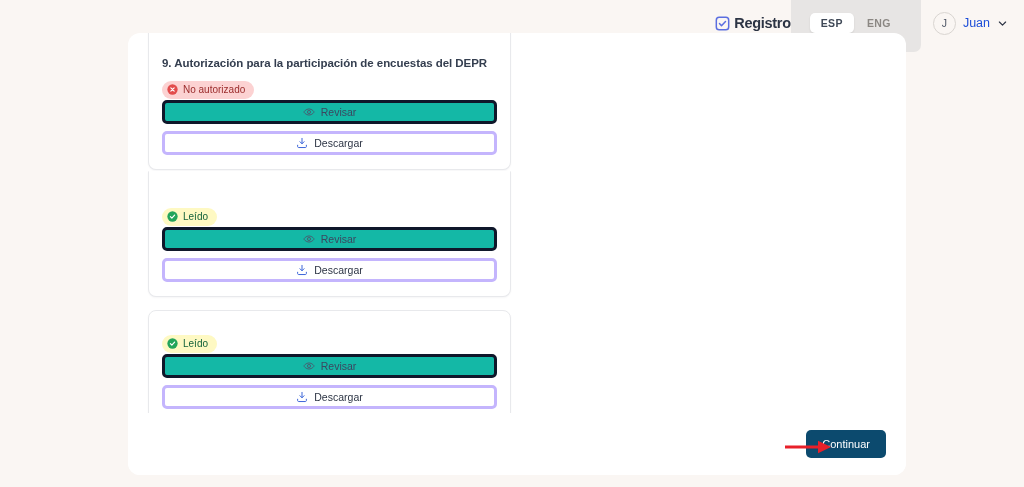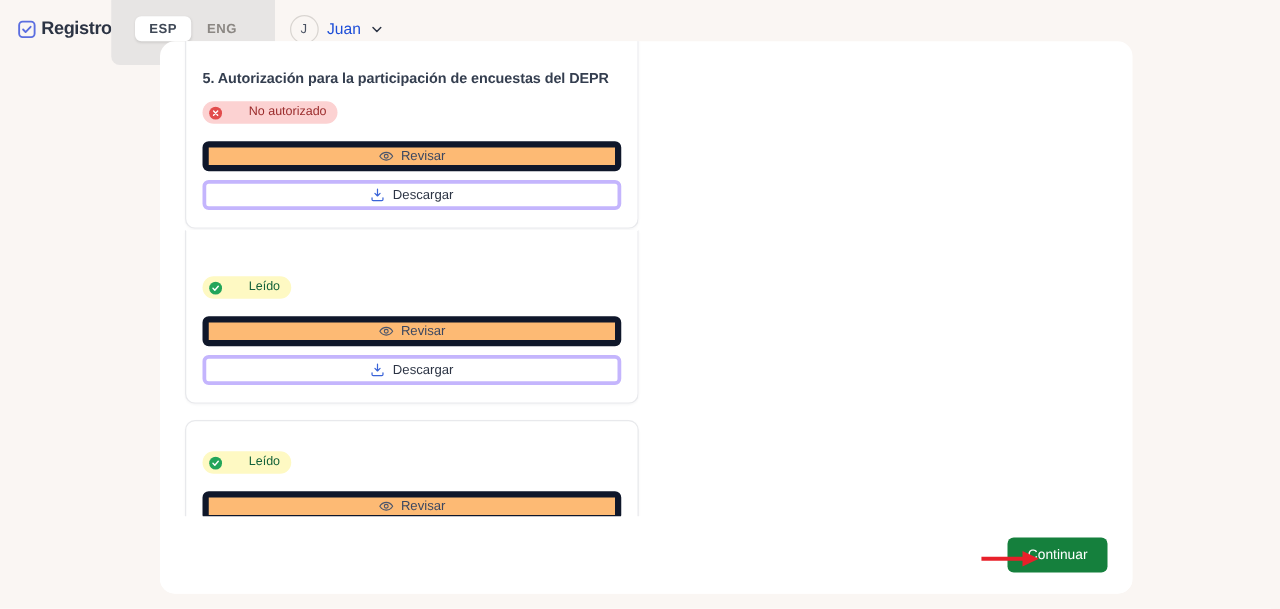--- a/index.html
+++ b/index.html
@@ -21,21 +21,21 @@
 
   
   .app-header {
     position: absolute;
     top: 0; left: 0;
     width: 1024px;
     height: 46px;
     background: #faf6f3;
     display: flex;
     align-items: center;
-    justify-content: flex-start;
+    justify-content: flex-end;
     padding: 0 16px 0 14px;
   }
 
   .brand {
     display: flex;
     align-items: center;
     gap: 4px;
   }
   .brand-mark {
     width: 15px;
@@ -155,22 +155,21 @@
   .card-title {
     font-size: 11.5px;
     font-weight: bold;
     color: #343e4f;
     letter-spacing: -0.05px;
     line-height: 14px;
   }
 
   .badge {
     display: inline-flex;
-    align-items: center;
-    gap: 21px;
+    gap: 5px;
     margin-top: 11px;
     padding: 3px 9px 3px 5px;
     border-radius: 999px;
     font-size: 10px;
     line-height: 12px;
     white-space: nowrap;
   }
   .badge svg { display: block; }
   .badge-green { background: #fef9c3; color: #14623a; }
   .badge-red   { background: #fcd2d2; color: #9b2c2c; }
@@ -183,23 +182,23 @@
     width: 100%;
     height: 24px;
     border-radius: 5px;
     font-size: 10.5px;
     cursor: pointer;
     user-select: none;
   }
   .btn svg { display: block; }
 
   .btn-review {
-    margin-top: 14px;
-    background: #fdba74;
-    border: 5px solid #0f172a;
+    margin-top: 1px;
+    background: #14b8a6;
+    border: 3px solid #0f172a;
     color: #3c4760;
   }
   .btn-download {
     margin-top: 7px;
     background: #ffffff;
     border: 3px solid #c4b5fd;
     color: #2c3444;
   }
 
   
@@ -210,21 +209,21 @@
     width: 778px;
     height: 62px;
     background: #ffffff;
     display: flex;
     align-items: center;
     justify-content: flex-end;
     padding-right: 20px;
   }
 
   .btn-continue {
-    background: #15803d;
+    background: #0c4a6e;
     color: #ffffff;
     border: none;
     border-radius: 5px;
     font-family: inherit;
     font-size: 11px;
     padding: 8px 16px;
     cursor: pointer;
   }
 
   
@@ -271,21 +270,21 @@
 
   </div>
 </div>
 
 <div class="panel">
 
   <div class="panel-scroll">
     <div class="card-grid">
 
       <div class="doc-card clipped">
-        <div class="card-title">5. Autorización para la participación de encuestas del DEPR</div>
+        <div class="card-title">9. Autorización para la participación de encuestas del DEPR</div>
         <div class="badge badge-red">
           <span>
             <svg width="11" height="11" viewBox="0 0 12 12">
               <circle cx="6" cy="6" r="5.6" fill="#e24c4c"></circle>
               <path d="M4.2 4.2l3.6 3.6M7.8 4.2L4.2 7.8" stroke="#fff" stroke-width="1.25" stroke-linecap="round"></path>
             </svg>
           </span>
           <span>No autorizado</span>
         </div>
         <div class="btn btn-review">

